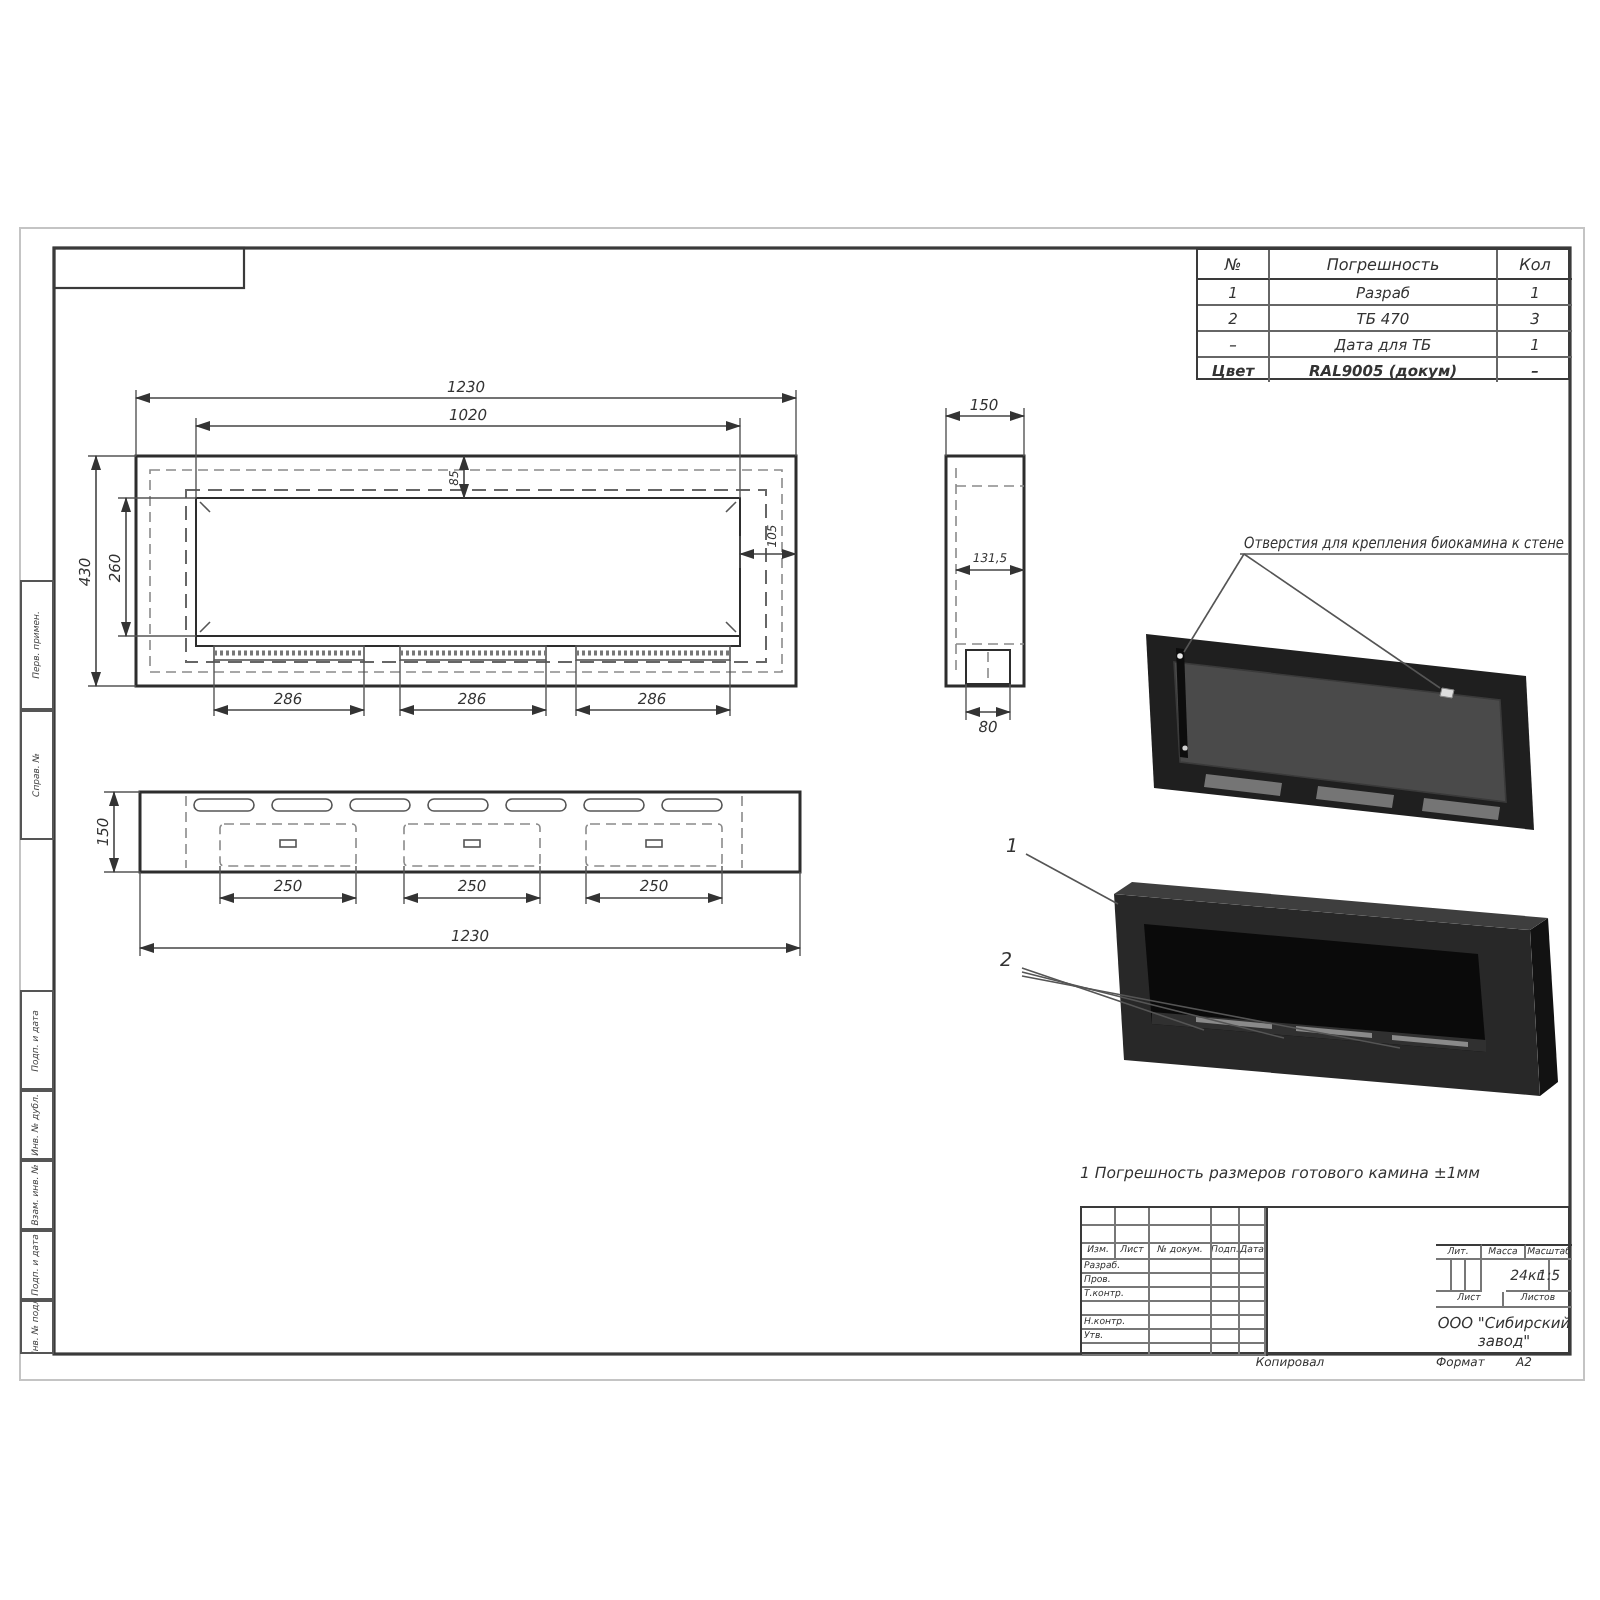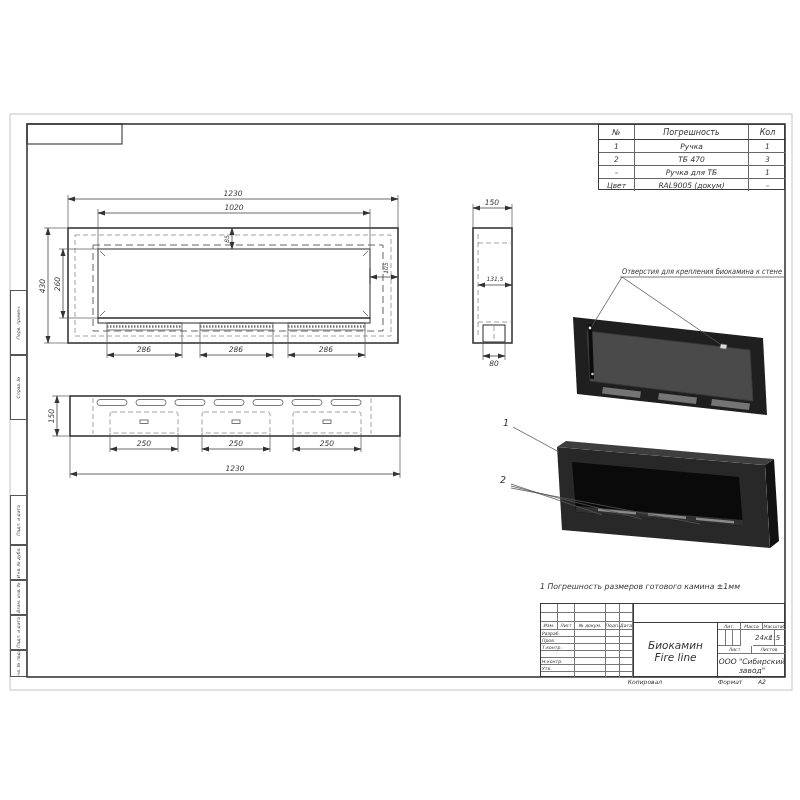--- a/index.html
+++ b/index.html
@@ -19,21 +19,21 @@
   .ann{font:italic 7.8px "DejaVu Sans",sans-serif;fill:#333;}
   .callout{font:italic 9.5px "DejaVu Sans",sans-serif;fill:#333;}
   
   .ptable{position:absolute;left:598px;top:124px;width:187px;height:66px;
           display:grid;grid-template-columns:36px 114px 37px;grid-template-rows:15px 13px 13px 13px 12px;
           border:1.2px solid #3a3a3a;box-sizing:border-box;}
   .ptable .c{border-right:1px solid #666;border-bottom:1px solid #666;display:flex;align-items:center;
              justify-content:center;font-style:italic;font-size:7.5px;color:#333;overflow:hidden;}
   .ptable .hd{border-bottom:1.6px solid #3a3a3a;font-size:8px;}
   .ptable .lastcol{border-right:none;}
-  .ptable .lastrow{border-bottom:none;}
+  .ptable .lastrow{border-bottom:none;font-weight:bold;}
   
   .tblock{position:absolute;left:540px;top:603px;width:245px;height:74px;box-sizing:border-box;
           border:1.2px solid #3a3a3a;}
   .tgrid{position:absolute;left:0;top:0;width:93px;height:74px;display:grid;
          grid-template-columns:17px 17px 31px 14px 13px;
          grid-template-rows:9px 9px 8px 7px 7px 7px 7px 7px 7px 6px;
          border-right:1.2px solid #3a3a3a;box-sizing:border-box;}
   .tgrid .g{border-right:0.8px solid #777;border-bottom:0.8px solid #777;font-style:italic;
             font-size:4.6px;color:#333;display:flex;align-items:center;justify-content:center;
             overflow:hidden;white-space:nowrap;}
@@ -224,29 +224,29 @@
 
   <text x="540" y="589" class="ann" textLength="200" lengthAdjust="spacingAndGlyphs">1 Погрешность размеров готового камина ±1мм</text>
 </svg>
 
 <div class="ptable">
   <div class="c hd">№</div>
   <div class="c hd">Погрешность</div>
   <div class="c hd lastcol">Кол</div>
 
   <div class="c">1</div>
-  <div class="c">Ручка</div>
+  <div class="c">Разраб</div>
   <div class="c lastcol">1</div>
 
   <div class="c">2</div>
   <div class="c">ТБ 470</div>
   <div class="c lastcol">3</div>
 
   <div class="c">–</div>
-  <div class="c">Ручка для ТБ</div>
+  <div class="c">Дата для ТБ</div>
   <div class="c lastcol">1</div>
 
   <div class="c lastrow">Цвет</div>
   <div class="c lastrow">RAL9005 (докум)</div>
   <div class="c lastcol lastrow">–</div>
 </div>
 
 <div class="tblock">
 
   <div class="tgrid">
@@ -288,24 +288,20 @@
     <div class="g lab">Утв.</div>
         <div class="g"></div>
         <div class="g"></div>
         <div class="g"></div>
     <div class="g lab"></div>
         <div class="g"></div>
         <div class="g"></div>
         <div class="g"></div>
   </div>
 
-  <div class="tbc" style="left:93px;top:18px;width:84px;height:56px;border-top:1.2px solid #3a3a3a;border-right:1.2px solid #3a3a3a;flex-direction:column;">
-    <div style="font-size:10.5px;">Биокамин</div>
-    <div style="font-size:10.5px;">Fire line</div>
-  </div>
 
   <div class="tbc" style="left:177px;top:18px;width:23px;height:8px;border-top:1.2px solid #3a3a3a;border-right:1px solid #777;border-bottom:1px solid #777;font-size:4.6px;">Лит.</div>
   <div class="tbc" style="left:200px;top:18px;width:22px;height:8px;border-top:1.2px solid #3a3a3a;border-right:1px solid #777;border-bottom:1px solid #777;font-size:4.6px;">Масса</div>
   <div class="tbc" style="left:222px;top:18px;width:23px;height:8px;border-top:1.2px solid #3a3a3a;border-bottom:1px solid #777;font-size:4.6px;">Масштаб</div>
 
   <div class="tbc" style="left:177px;top:26px;width:8px;height:16px;border-right:1px solid #777;border-bottom:1px solid #777;"></div>
   <div class="tbc" style="left:185px;top:26px;width:7px;height:16px;border-right:1px solid #777;border-bottom:1px solid #777;"></div>
   <div class="tbc" style="left:192px;top:26px;width:8px;height:16px;border-right:1px solid #777;border-bottom:1px solid #777;"></div>
   <div class="tbc" style="left:212px;top:26px;width:22px;height:16px;border-right:1px solid #777;border-bottom:1px solid #777;font-size:7px;">24кг</div>
   <div class="tbc" style="left:222px;top:26px;width:23px;height:16px;border-bottom:1px solid #777;font-size:7px;">1:5</div>

